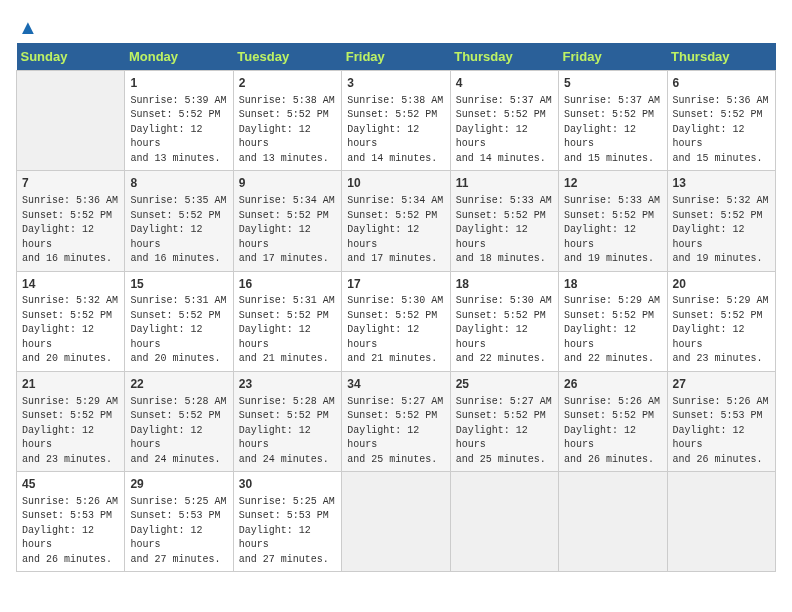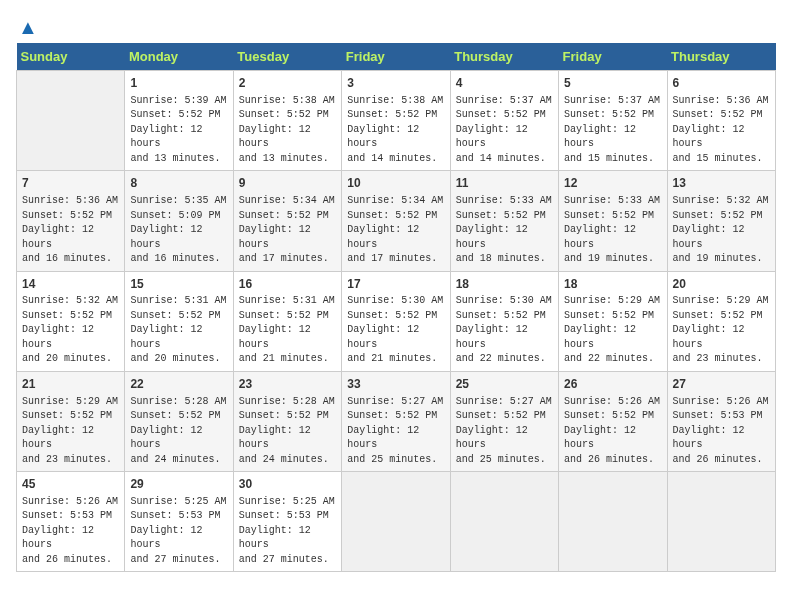--- a/index.html
+++ b/index.html
@@ -163,21 +163,21 @@
         <td>
           <span class="day-num">7</span>
           <div class="day-info" style="white-space: pre-wrap;">Sunrise: 5:36 AM
 Sunset: 5:52 PM
 Daylight: 12 hours
 and 16 minutes.</div>
         </td>
         <td>
           <span class="day-num">8</span>
           <div class="day-info" style="white-space: pre-wrap;">Sunrise: 5:35 AM
-Sunset: 5:09 PM
+Sunset: 5:52 PM
 Daylight: 12 hours
 and 16 minutes.</div>
         </td>
         <td>
           <span class="day-num">9</span>
           <div class="day-info" style="white-space: pre-wrap;">Sunrise: 5:34 AM
 Sunset: 5:52 PM
 Daylight: 12 hours
 and 17 minutes.</div>
         </td>
@@ -277,21 +277,21 @@
 and 24 minutes.</div>
         </td>
         <td>
           <span class="day-num">23</span>
           <div class="day-info" style="white-space: pre-wrap;">Sunrise: 5:28 AM
 Sunset: 5:52 PM
 Daylight: 12 hours
 and 24 minutes.</div>
         </td>
         <td>
-          <span class="day-num">33</span>
+          <span class="day-num">34</span>
           <div class="day-info" style="white-space: pre-wrap;">Sunrise: 5:27 AM
 Sunset: 5:52 PM
 Daylight: 12 hours
 and 25 minutes.</div>
         </td>
         <td>
           <span class="day-num">25</span>
           <div class="day-info" style="white-space: pre-wrap;">Sunrise: 5:27 AM
 Sunset: 5:52 PM
 Daylight: 12 hours

